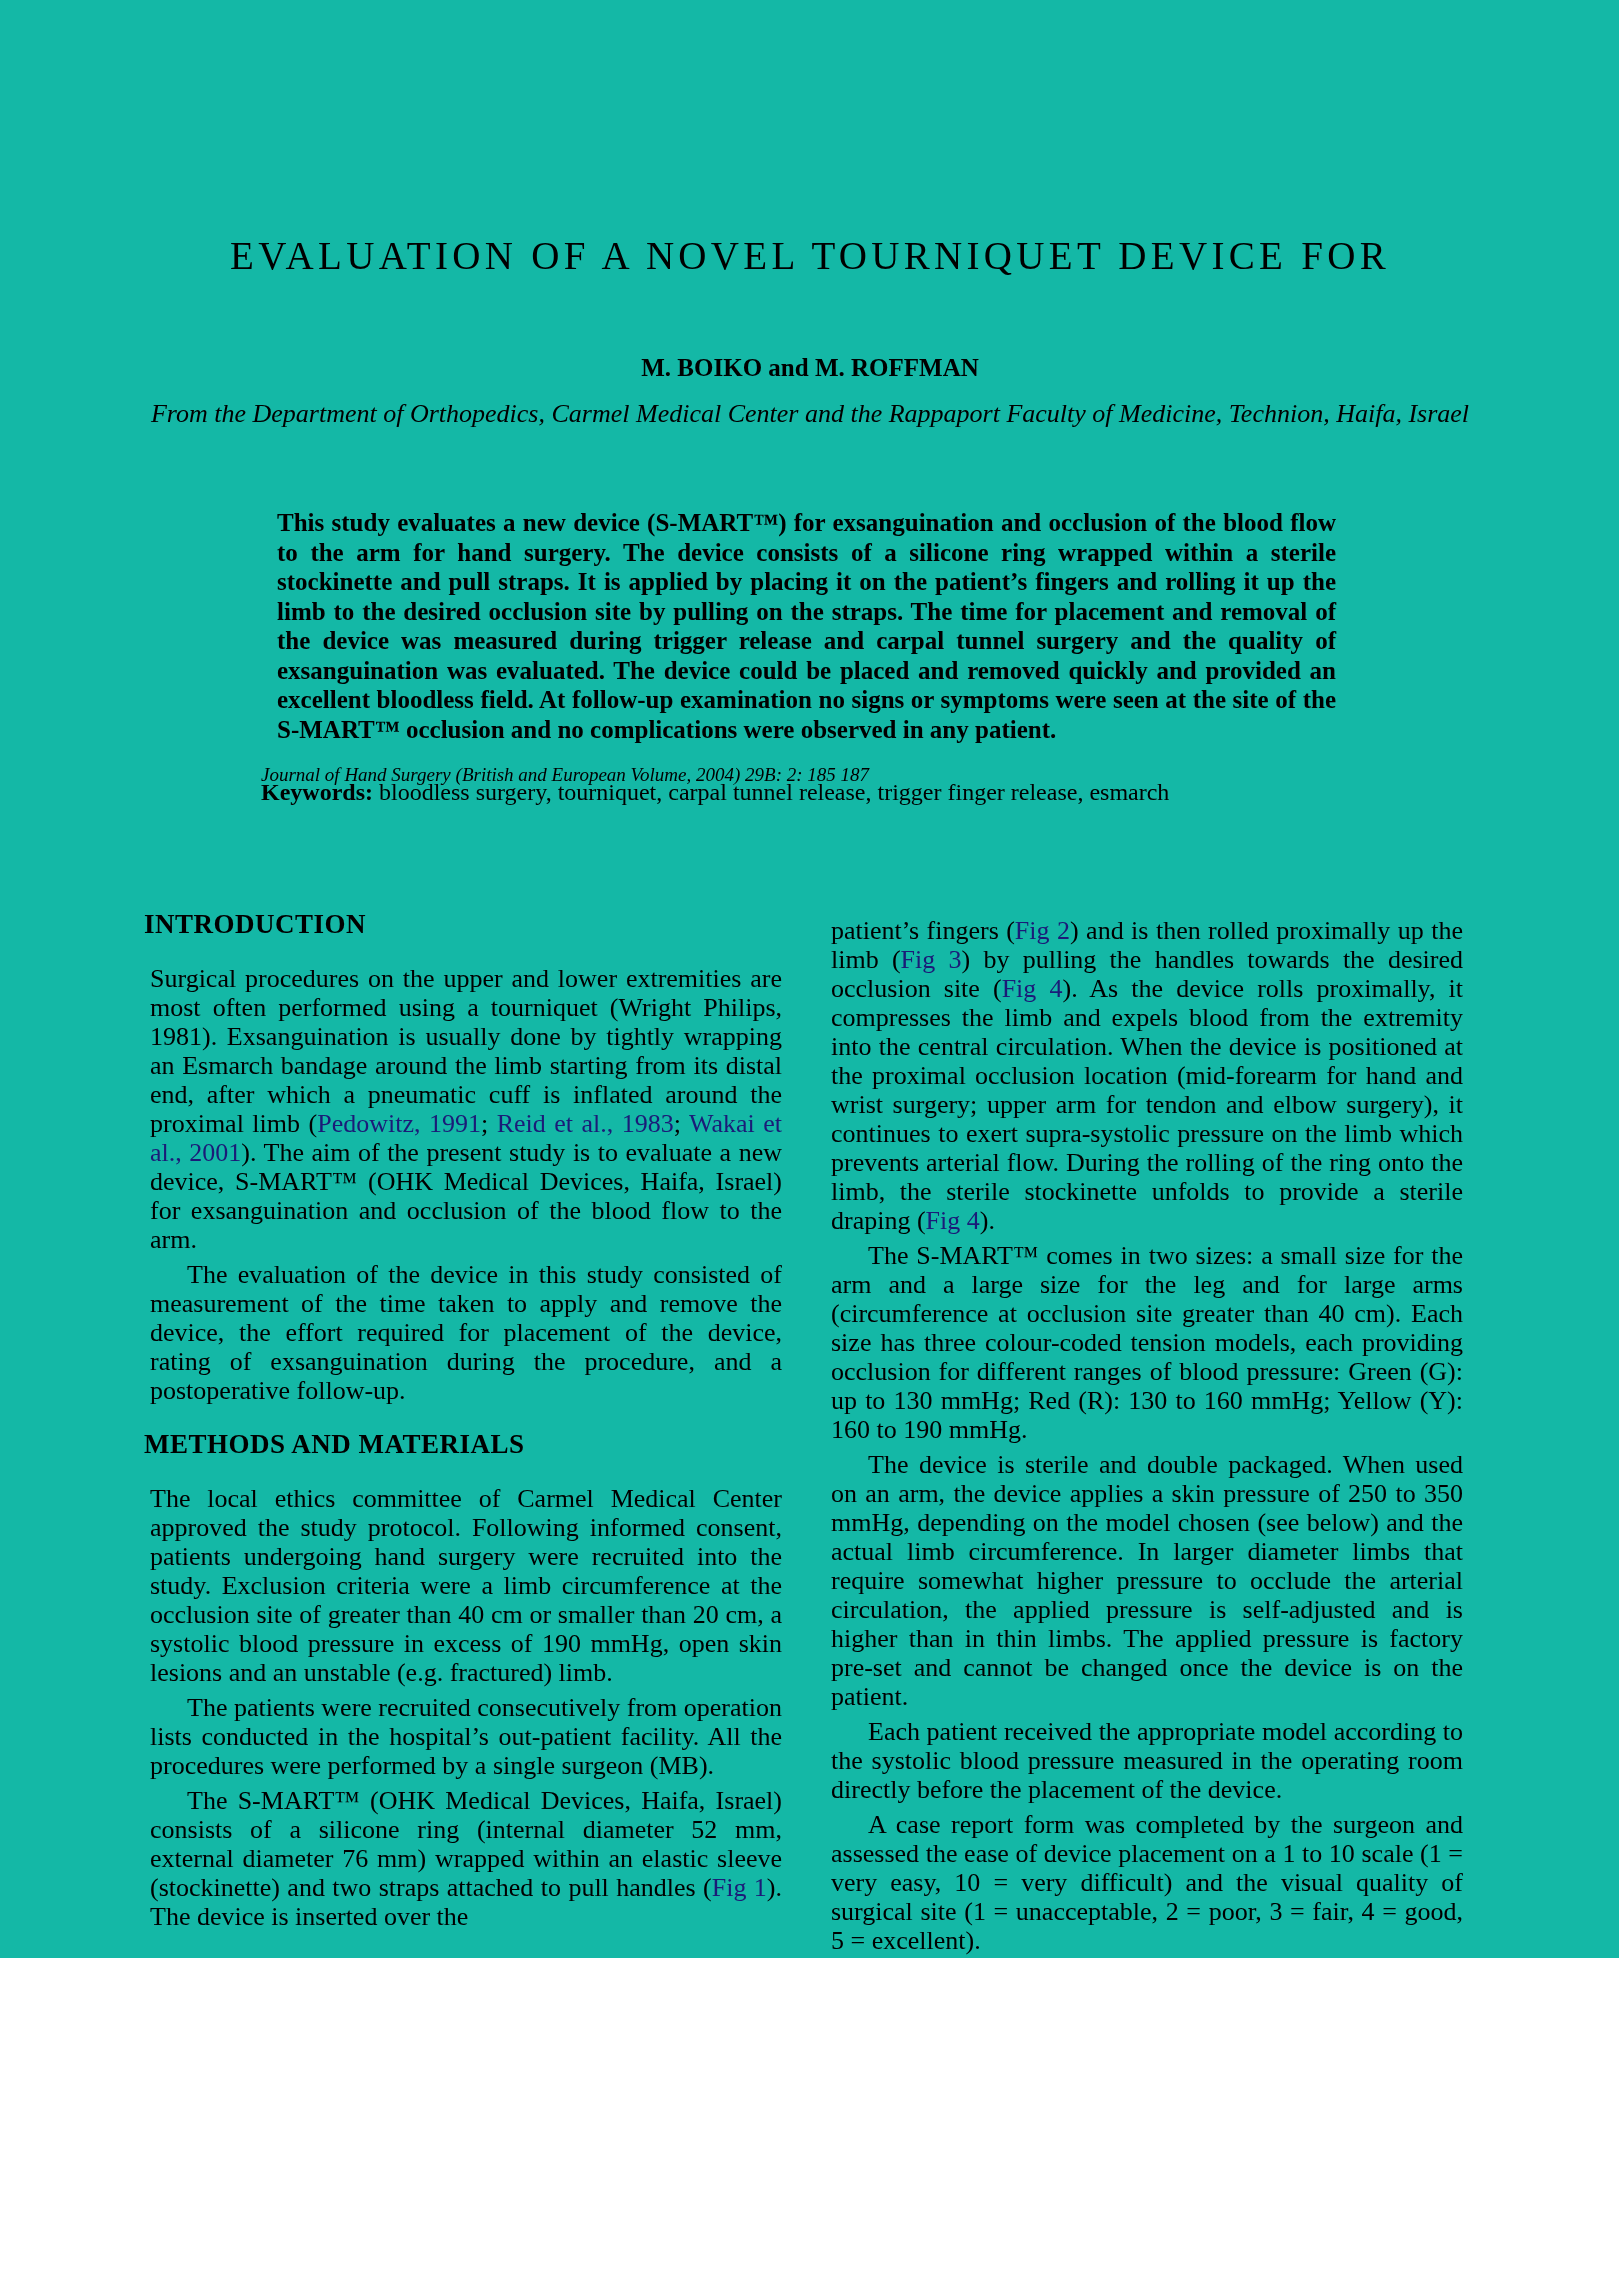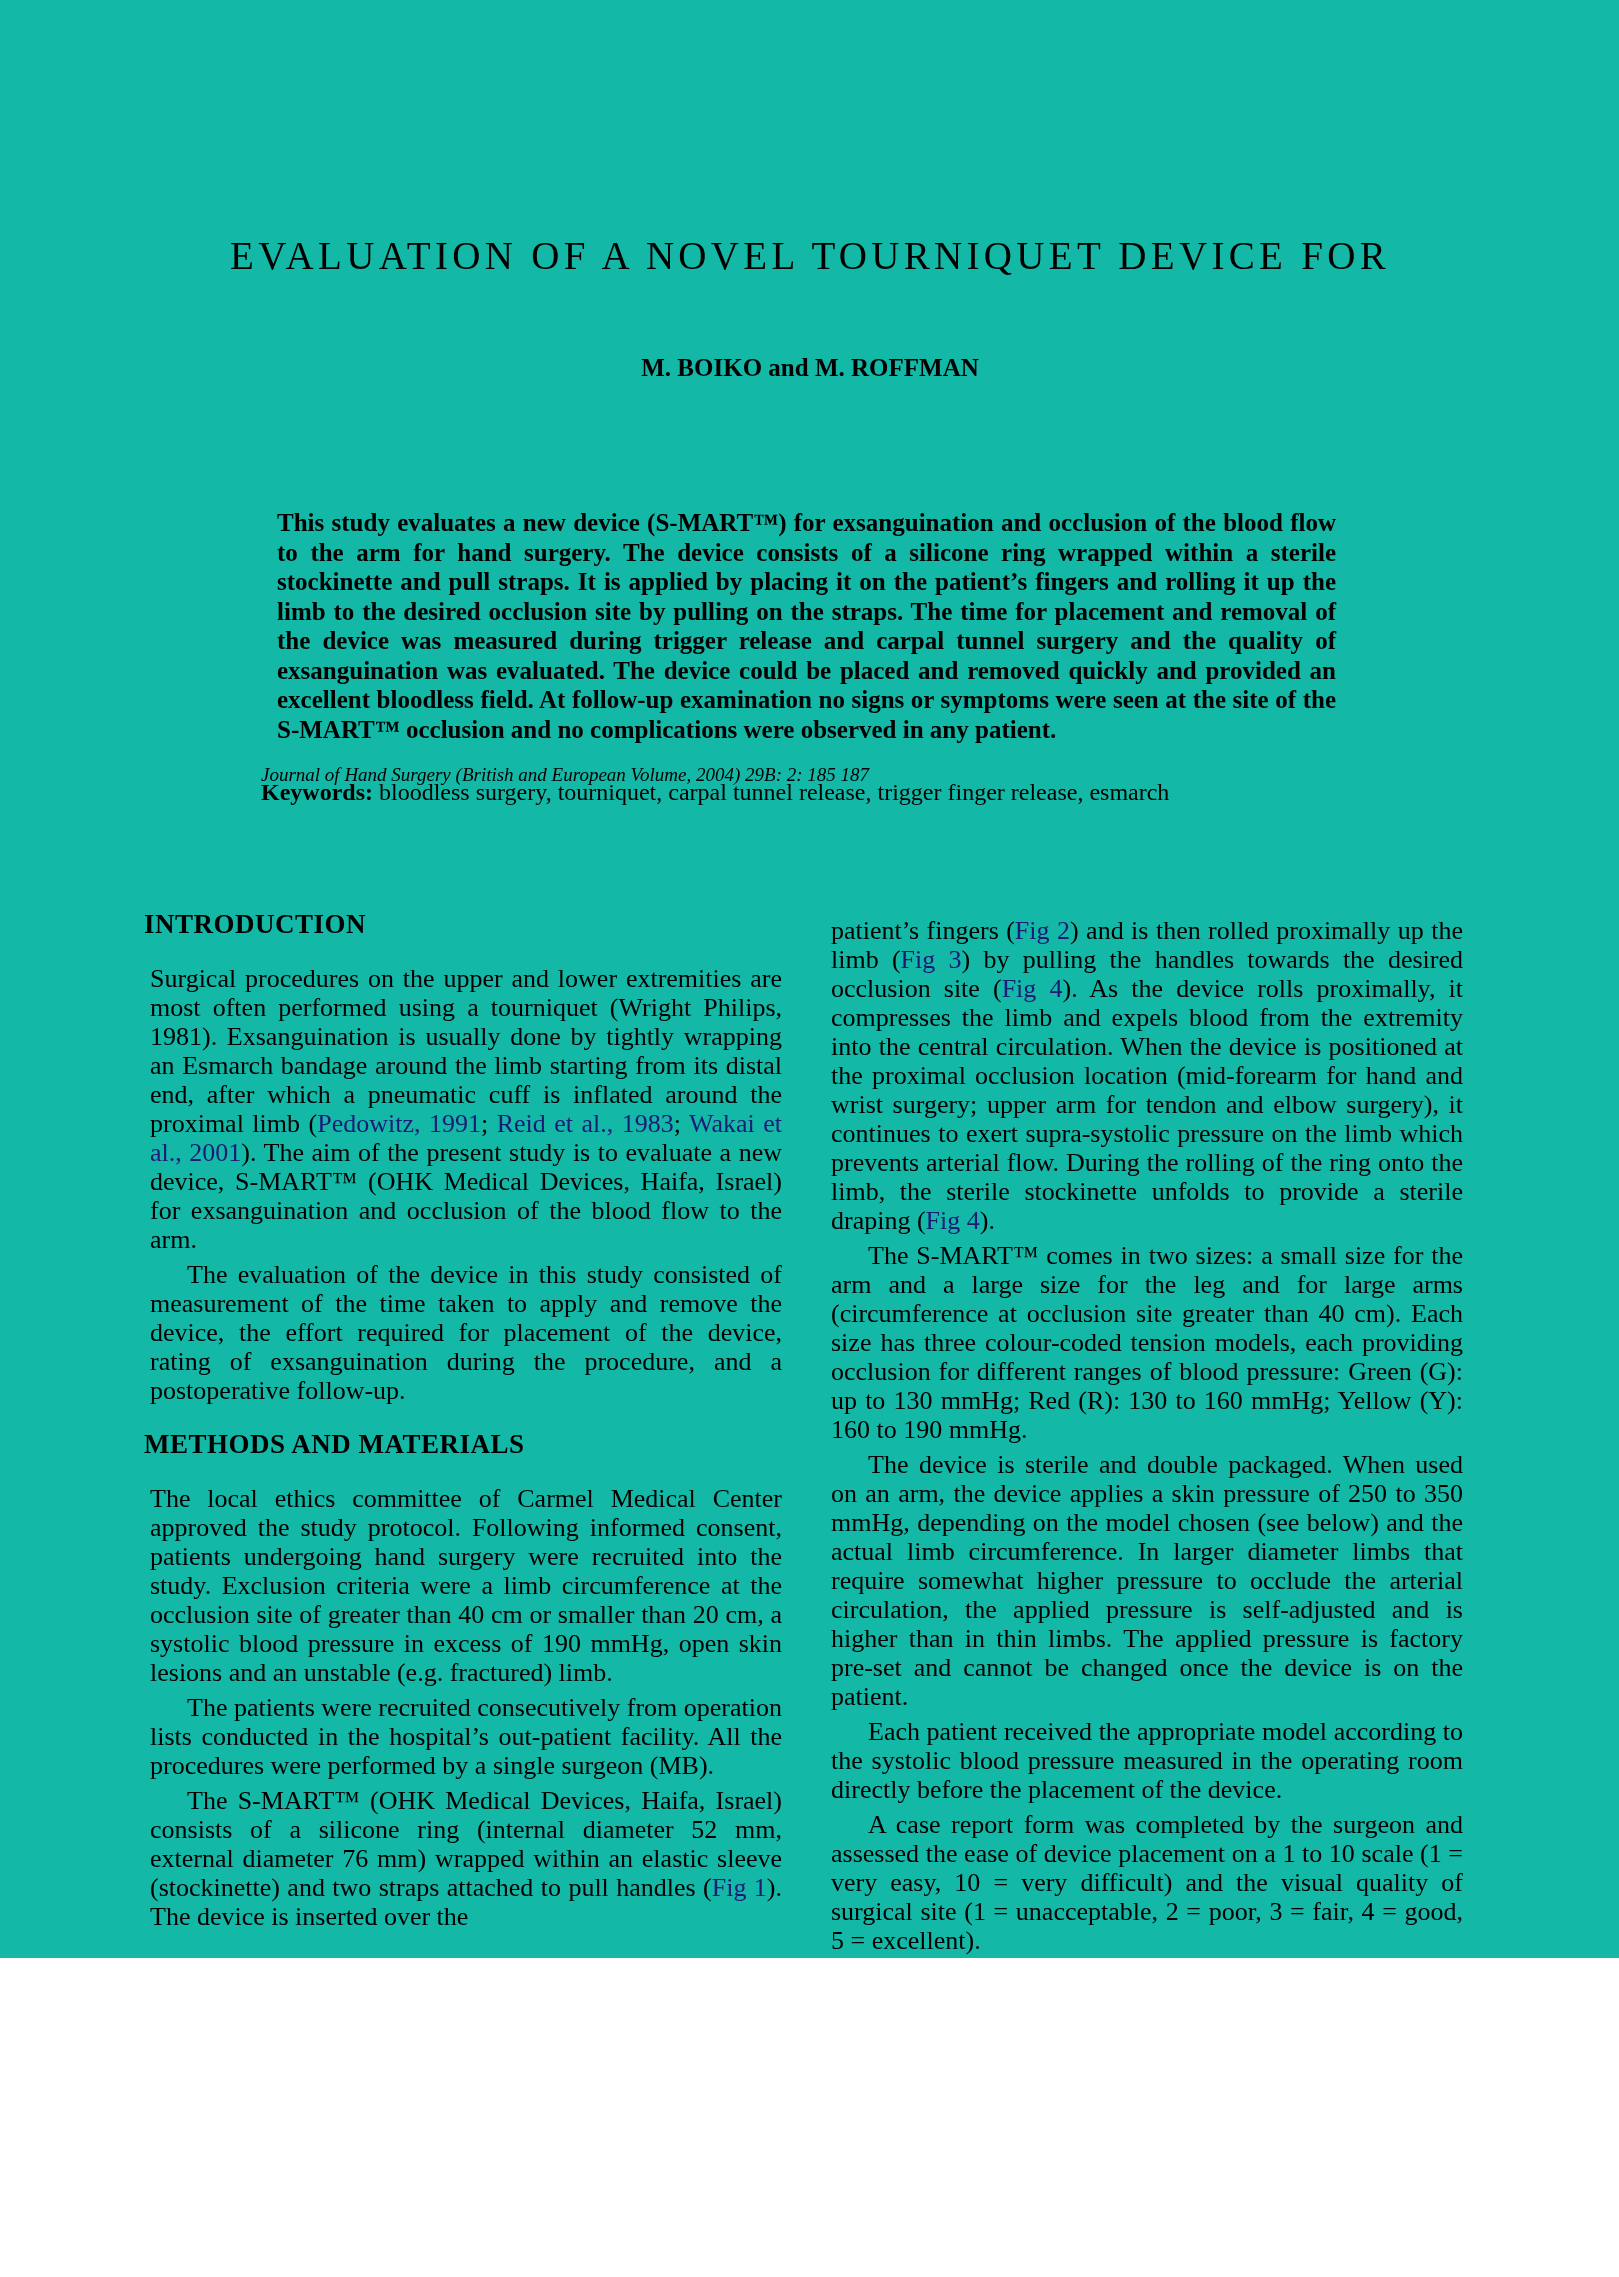--- a/index.html
+++ b/index.html
@@ -108,20 +108,21 @@
 <body>
 
 <div class="page">
 
   <div class="title-block">
     <div class="title-line">EVALUATION OF A NOVEL TOURNIQUET DEVICE FOR</div>
   </div>
 
   <div class="authors">M. BOIKO and M. ROFFMAN</div>
 
+  <div class="affiliation">From the Department of Orthopedics, Carmel Medical Center and the Rappaport Faculty of Medicine, Technion, Haifa, Israel</div>
 
   <div class="abstract">
     <p class="abstract-body"><span>This study evaluates a new device (S-MART™) for exsanguination and occlusion of the blood flow to the arm for hand surgery. The device consists of a silicone ring wrapped within a sterile stockinette and pull straps. It is applied by placing it on the patient’s fingers and rolling it up the limb to the desired occlusion site by pulling on the straps. The time for placement and removal of the device was measured during trigger release and carpal tunnel surgery and the quality of exsanguination was evaluated. The device could be placed and removed quickly and provided an excellent bloodless field. At follow-up examination no signs or symptoms were seen at the site of the S-MART™ occlusion and no complications were observed in any patient.</span></p>
     <p class="abstract-citation">Journal of Hand Surgery (British and European Volume, 2004) 29B: 2: 185  187</p>
   </div>
 
   <div class="keywords">
     <span class="kw-label">Keywords:</span>
     <span> </span>
     <span>bloodless surgery, tourniquet, carpal tunnel release, trigger finger release, esmarch</span>

